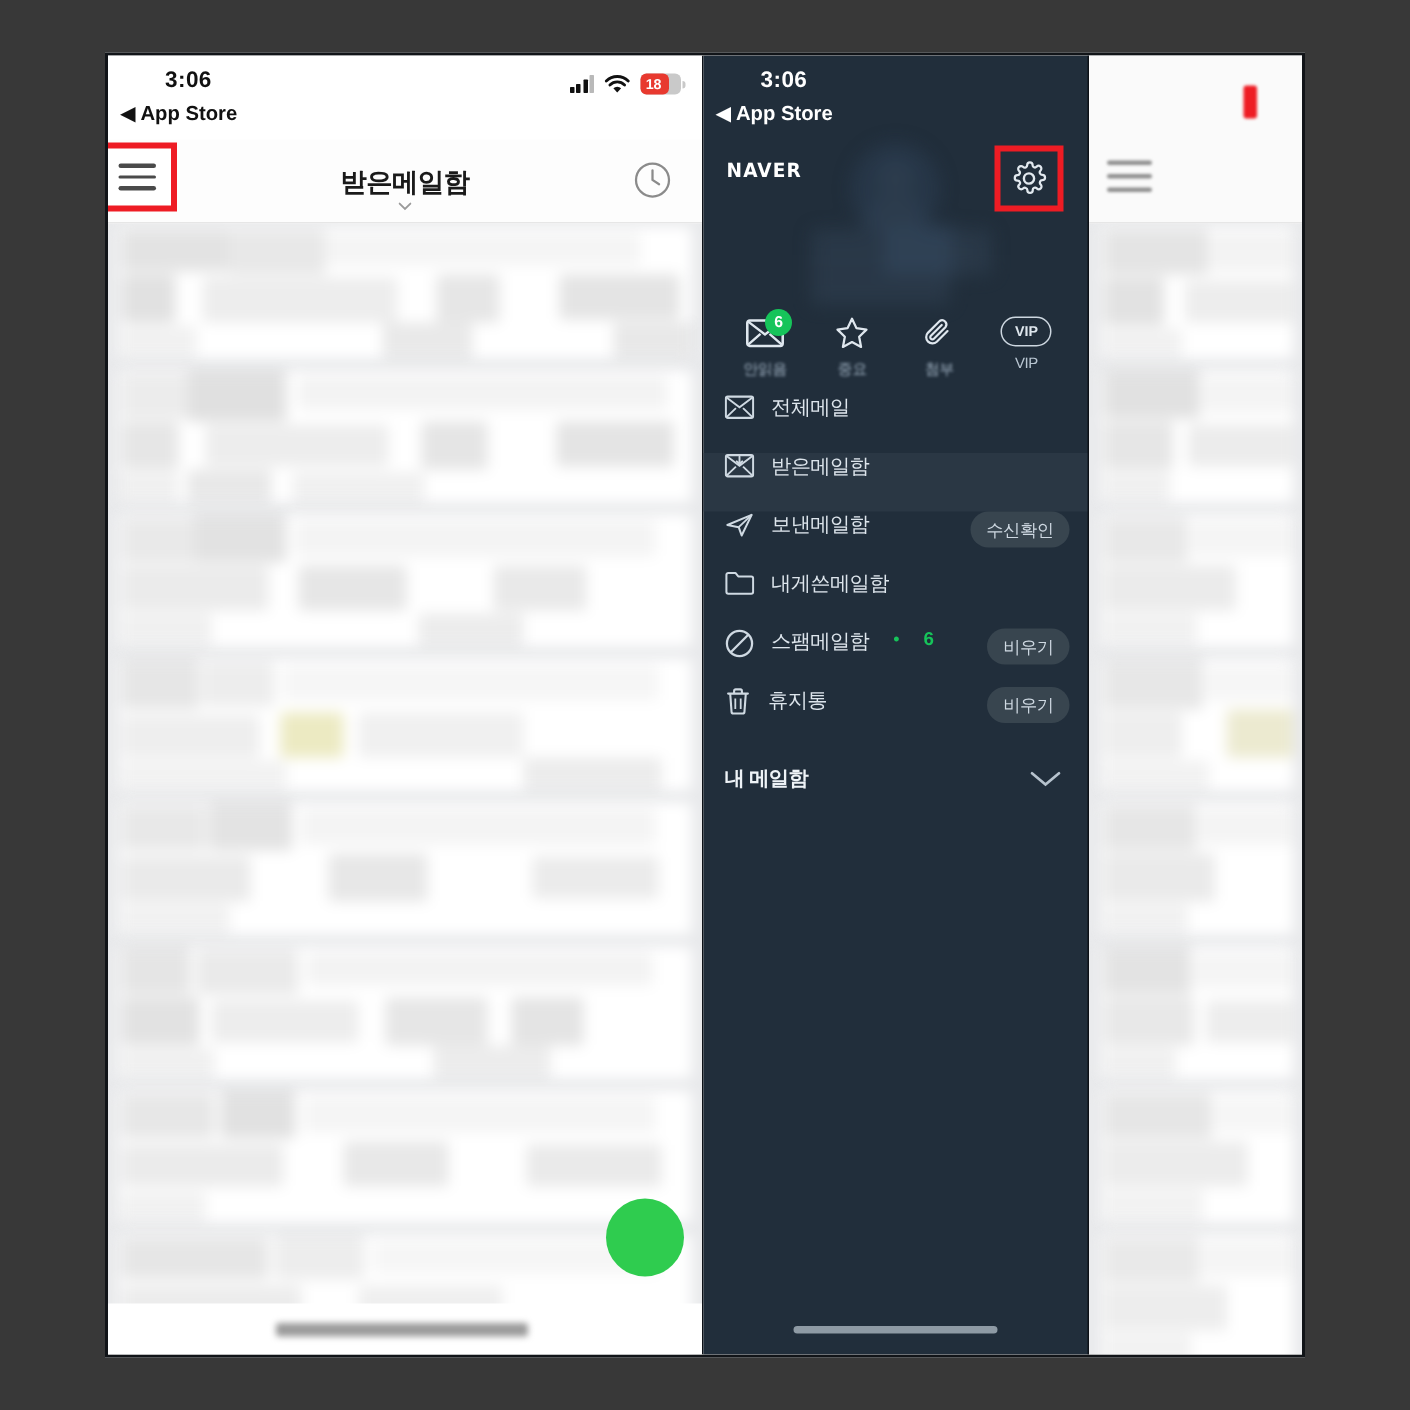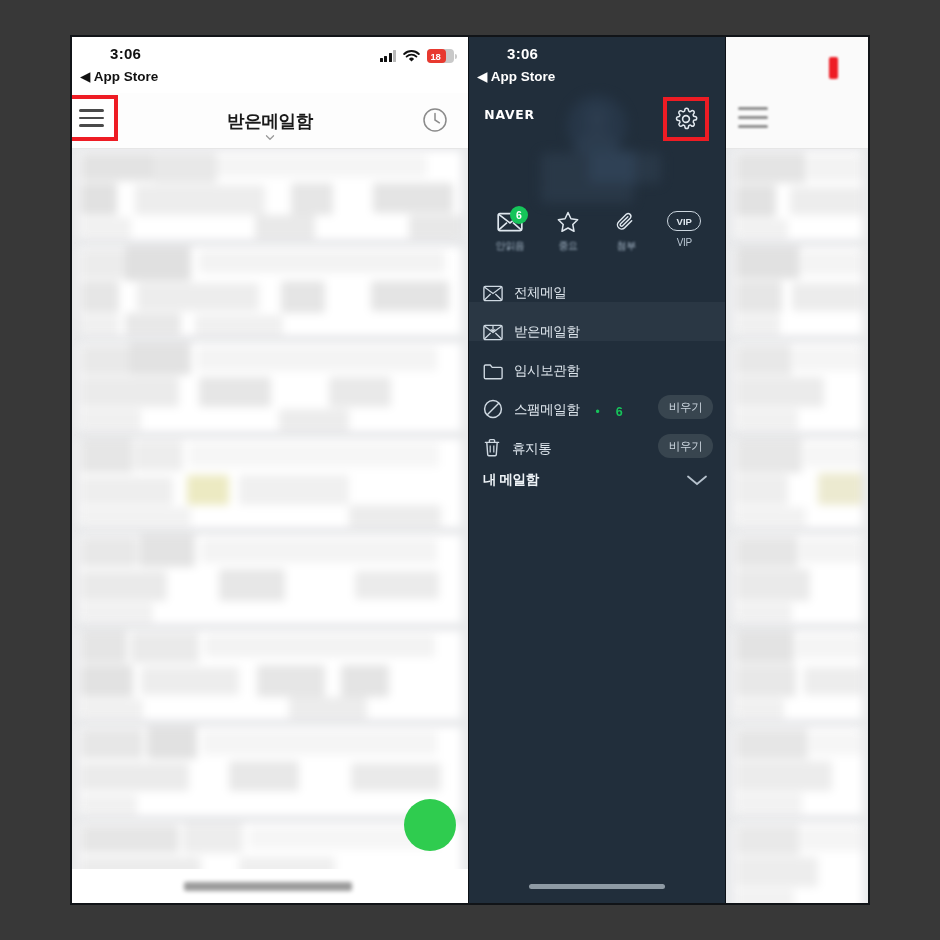--- a/index.html
+++ b/index.html
@@ -222,21 +222,21 @@
   }
   .vip-pill {
     width: 34px; height: 20px; border-radius: 10px;
     border: 1.6px solid #cdd7e0;
     display: flex; align-items: center; justify-content: center;
     font-size: 9.5px; font-weight: bold; color: #dfe7ee;
   }
 
   .menu-item {
     position: relative;
-    display: flex; align-items: flex-end;
+    display: flex; align-items: flex-start;
     height: 39px;
     padding: 0 12px 0 14px;
     gap: 11px;
   }
   .menu-item.active { background: #2a3744; }
   .menu-label {
     font-size: 13.5px; color: #dde5ec; letter-spacing: -.4px;
     white-space: nowrap;
   }
   .menu-count { font-size: 12.5px; color: #16c45a; margin-left: 5px; font-weight: bold; }
@@ -497,26 +497,34 @@
         <div class="menu-item active">
           <svg width="20" height="17" viewBox="0 0 22 18">
             <rect x="1" y="1.2" width="20" height="15.6" rx="1.4" stroke="#cfd9e2" stroke-width="1.5" fill="none"></rect>
             <path d="M1.5 1.8 11 9l9.5-7.2M1.5 16.2 8.4 9.6M20.5 16.2 13.6 9.6" stroke="#cfd9e2" stroke-width="1.4" fill="none"></path>
             <path d="M11 2.4v5.2M9 5.8l2 2 2-2" stroke="#cfd9e2" stroke-width="1.4" fill="none" stroke-linecap="round"></path>
           </svg>
           <span class="menu-label">받은메일함</span>
         </div>
 
 
+        <div class="menu-item">
+          <svg width="20" height="18" viewBox="0 0 22 20">
+            <path d="M2 10 20 2.5 12.6 17.8 10.4 11.6z" stroke="#cfd9e2" stroke-width="1.5" fill="none" stroke-linejoin="round"></path>
+            <path d="M10.4 11.6 20 2.5" stroke="#cfd9e2" stroke-width="1.4" fill="none"></path>
+          </svg>
+          <span class="menu-label">보낸메일함</span>
+          <span class="pill">수신확인</span>
+        </div>
 
         <div class="menu-item">
           <svg width="20" height="17" viewBox="0 0 22 18">
             <path d="M1.4 15.6V3.2a1.4 1.4 0 0 1 1.4-1.4h5.2l2.1 2.6h9.5a1.4 1.4 0 0 1 1.4 1.4v9.8a1.4 1.4 0 0 1-1.4 1.4H2.8a1.4 1.4 0 0 1-1.4-1.4z" stroke="#cfd9e2" stroke-width="1.5" fill="none" stroke-linejoin="round"></path>
           </svg>
-          <span class="menu-label">임시보관함</span>
+          <span class="menu-label">내게쓴메일함</span>
         </div>
 
         <div class="menu-item">
           <svg width="20" height="20" viewBox="0 0 20 20">
             <circle cx="10" cy="10" r="8.4" stroke="#cfd9e2" stroke-width="1.5" fill="none"></circle>
             <path d="M4 16 16 4" stroke="#cfd9e2" stroke-width="1.5"></path>
           </svg>
           <span class="menu-label">스팸메일함</span>
           <span class="menu-dot">•</span>
           <span class="menu-count">6</span>

